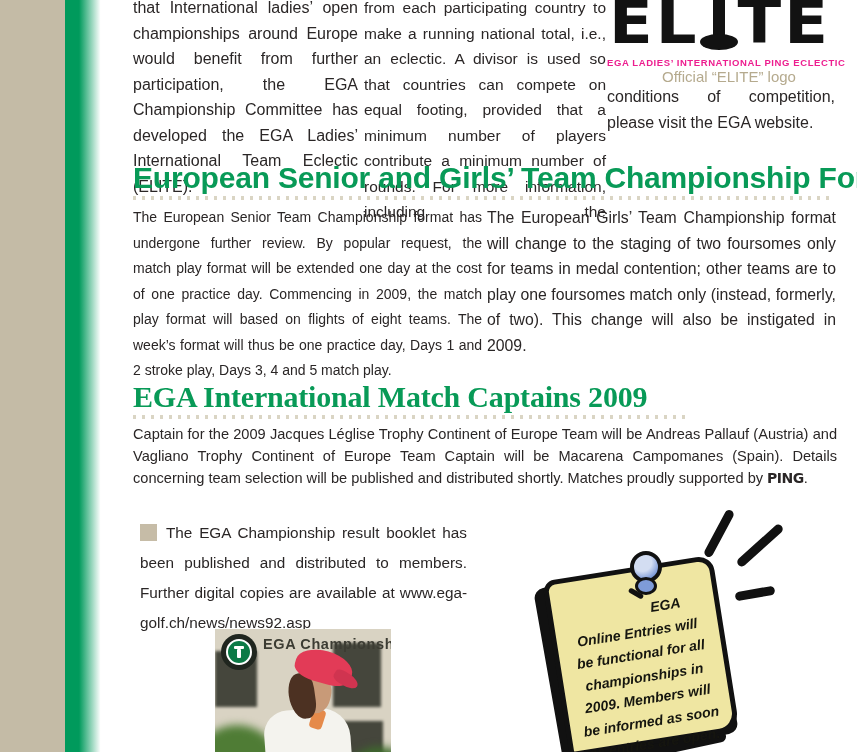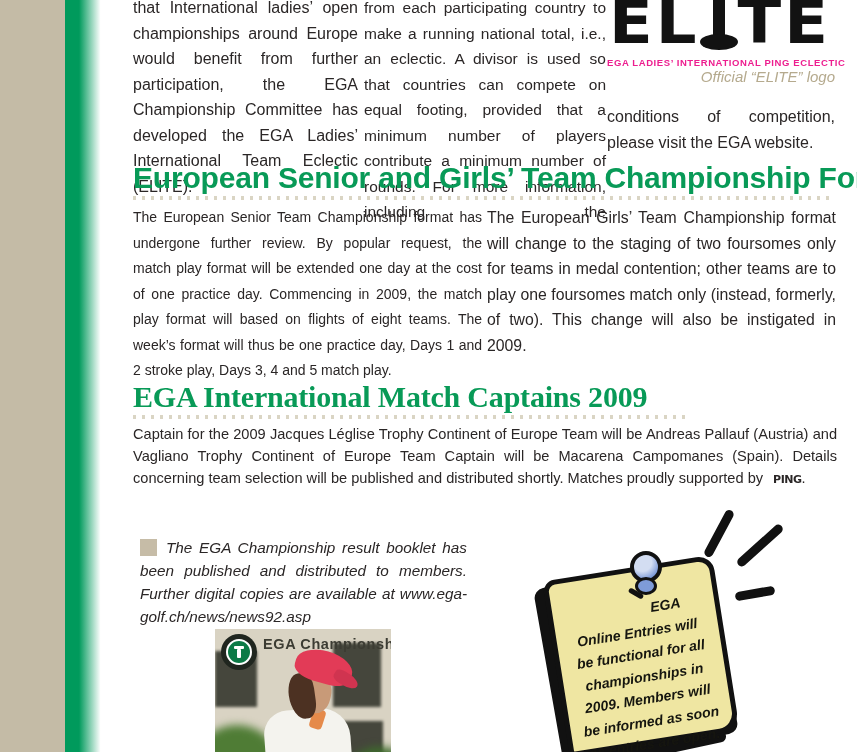--- a/index.html
+++ b/index.html
@@ -10,54 +10,54 @@
   
   .rail-tan{left:0;top:0;width:65px;height:752px;background:#c4bba6;}
   .rail-green{left:65px;top:0;width:14px;height:752px;background:#009a5c;}
   .rail-fade{left:79px;top:0;width:24px;height:752px;
              background:linear-gradient(90deg,#009a5c 0%,rgba(255,255,255,0) 90%);}
 
   
   .bodytxt{font-size:16px;line-height:25.5px;text-align:justify;color:#2a2626;}
   .col1{left:133px;top:-5px;width:225px;}
   .col2{left:364px;top:-5px;width:242px;font-size:15.5px;text-align-last:justify;}
-  .col3txt{left:607px;top:104px;width:228px;}
+  .col3txt{left:607px;top:84px;width:228px;}
 
   
   .elite{left:607px;top:0;width:228px;height:86px;}
   .elite-row{position:absolute;left:2px;top:-6px;display:flex;align-items:flex-start;}
   .elite-letter{font-family:"DejaVu Sans", sans-serif;font-weight:bold;font-size:64px;
                 line-height:60px;letter-spacing:3px;color:#121212;transform:scaleY(0.95);transform-origin:top;}
   .tee{position:relative;width:38px;height:60px;}
   .tee-stem{position:absolute;left:13px;top:-8px;width:12px;height:52px;background:#121212;}
   .tee-base{position:absolute;left:0px;top:40px;width:38px;height:16px;background:#121212;border-radius:50%;}
   .elite-sub{position:absolute;left:0;top:57px;width:228px;font-size:9.5px;font-weight:bold;
              letter-spacing:.6px;color:#ed1e8f;white-space:nowrap;}
-  .elite-cap{position:absolute;left:0;top:68px;width:228px;text-align:right;font-style:italic;
+  .elite-cap{position:absolute;left:8px;top:68px;width:228px;text-align:center;
              font-size:15px;color:#b5aa8e;}
 
   
   .h-green{font-size:30px;font-weight:bold;color:#089a57;letter-spacing:-.2px;white-space:nowrap;}
   .h1{left:133px;top:161px;}
   .h2{left:133px;top:380px;font-family:Liberation Serif, serif;}
   .dots{height:4px;background-image:repeating-linear-gradient(90deg,#dad5c4 0,#dad5c4 3.5px,transparent 3.5px,transparent 9px);}
   .dots1{left:133px;top:196px;width:701px;}
   .dots2{left:133px;top:415px;width:557px;}
 
   
   .fmtL{left:133px;top:205px;width:349px;font-size:14px;}
   .fmtR{left:487px;top:205px;width:349px;font-size:15.8px;}
 
   
   .captains{left:133px;top:424px;width:704px;font-size:14.6px;line-height:21.8px;text-align:justify;color:#2a2626;}
-  .ping{font-weight:bold;font-family:"DejaVu Sans", sans-serif;letter-spacing:-0.5px;font-size:11px;margin-left:6px;}
+  .ping{font-weight:bold;font-family:"DejaVu Sans", sans-serif;letter-spacing:-0.5px;font-size:14px;}
 
   
-  .booklet{left:140px;top:536px;width:327px;font-size:15.3px;line-height:23px;
-           font-style:italic;text-align:justify;color:#2a2626;}
+  .booklet{left:140px;top:518px;width:327px;font-size:15.3px;line-height:30px;
+           text-align:justify;color:#2a2626;}
   .sq{display:inline-block;width:17px;height:17px;background:#c6bca7;margin-right:9px;vertical-align:-3px;}
 
   
   .photo{left:215px;top:629px;width:176px;height:150px;background:#d9d3c3;overflow:hidden;}
   .ph{position:absolute;}
   .win{background:#45463c;filter:blur(1.5px);}
   .leaf{border-radius:50%;filter:blur(4px);}
   .badge-outer{left:6px;top:5px;width:36px;height:36px;border-radius:50%;background:#20261f;filter:blur(.3px);}
   .badge-inner{left:11px;top:10px;width:26px;height:26px;border-radius:50%;background:#0c7a46;border:2px solid #fff;box-sizing:border-box;}
   .btee-top{left:19px;top:17px;width:10px;height:3px;background:#fff;border-radius:1px;}

